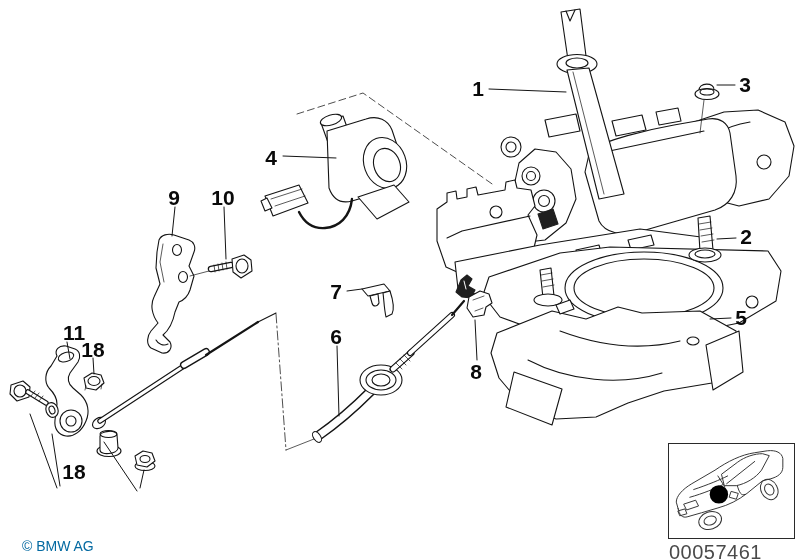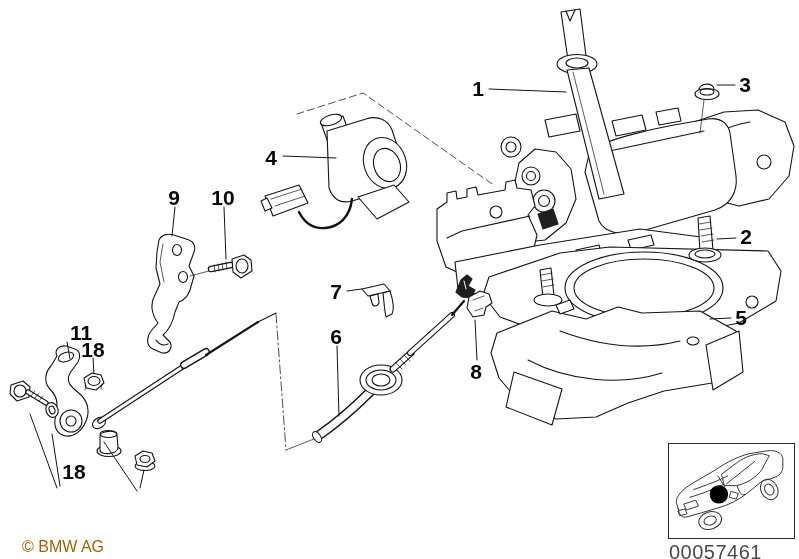--- a/index.html
+++ b/index.html
@@ -20,21 +20,21 @@
   .o6{stroke-width:6;} .i38{stroke-width:3.8;stroke:#fff;}
   .wire{stroke-width:2.4;}
   .needle{stroke-width:2.2;}
   .leader{stroke-width:1;}
   .plabel{position:absolute;transform:translate(-50%,-50%);
           font-weight:bold;font-size:21px;color:#0a0a0a;line-height:1;}
   .car-box{position:absolute;left:668px;top:443px;width:127px;height:96px;
            border:1.5px solid #2a2a2a;background:#fff;box-sizing:border-box;}
   .diag-num{position:absolute;left:669px;top:541px;font-size:20px;color:#4a4a4a;
             letter-spacing:.5px;}
-  .copyright{position:absolute;left:22px;top:538px;font-size:16px;color:#a16207;}
+  .copyright{position:absolute;left:22px;top:538px;font-size:14px;color:#0369a1;}
 </style>
 </head>
 <body>
 
 <div id="stage">
 
   <svg id="diagram-svg" width="799" height="559" viewBox="0 0 799 559">
     <g stroke="#141414" stroke-width="1.1" stroke-linejoin="round" stroke-linecap="round" fill="none">
 
       <g>
@@ -232,21 +232,21 @@
   <div class="plabel" style="left:478px;top:88px">1</div>
   <div class="plabel" style="left:746px;top:236px">2</div>
   <div class="plabel" style="left:745px;top:84px">3</div>
   <div class="plabel" style="left:271px;top:157px">4</div>
   <div class="plabel" style="left:741px;top:317px">5</div>
   <div class="plabel" style="left:336px;top:336px">6</div>
   <div class="plabel" style="left:336px;top:291px">7</div>
   <div class="plabel" style="left:476px;top:371px">8</div>
   <div class="plabel" style="left:174px;top:197px">9</div>
   <div class="plabel" style="left:223px;top:197px">10</div>
-  <div class="plabel" style="left:81px;top:332px">11</div>
+  <div class="plabel" style="left:74px;top:332px">11</div>
   <div class="plabel" style="left:93px;top:349px">18</div>
   <div class="plabel" style="left:74px;top:471px">18</div>
 
   <div class="car-box">
     <svg width="124" height="93" viewBox="0 0 127 96">
       <g stroke="#333" stroke-width="1" fill="none" stroke-linejoin="round" stroke-linecap="round">
         <path d="M9,67 L7,60 C7,54 13,47 23,41 L47,27 C60,18 74,11 88,9 L101,7 C110,6 116,9 117,15 L117,24 C117,30 112,34 104,36 L96,38 L80,51 C71,58 61,63 50,66 L33,71 L19,75 C13,77 10,73 9,67 Z"></path>
         <path d="M54,31 L70,19 C78,13 88,10 96,10 L103,12 L95,27 C89,35 79,41 69,43 L57,43 Z"></path>
         <path d="M59,41 L88,18"></path>
         <path d="M25,47 C40,42 52,37 60,33 M21,55 C35,51 47,46 55,42"></path>

